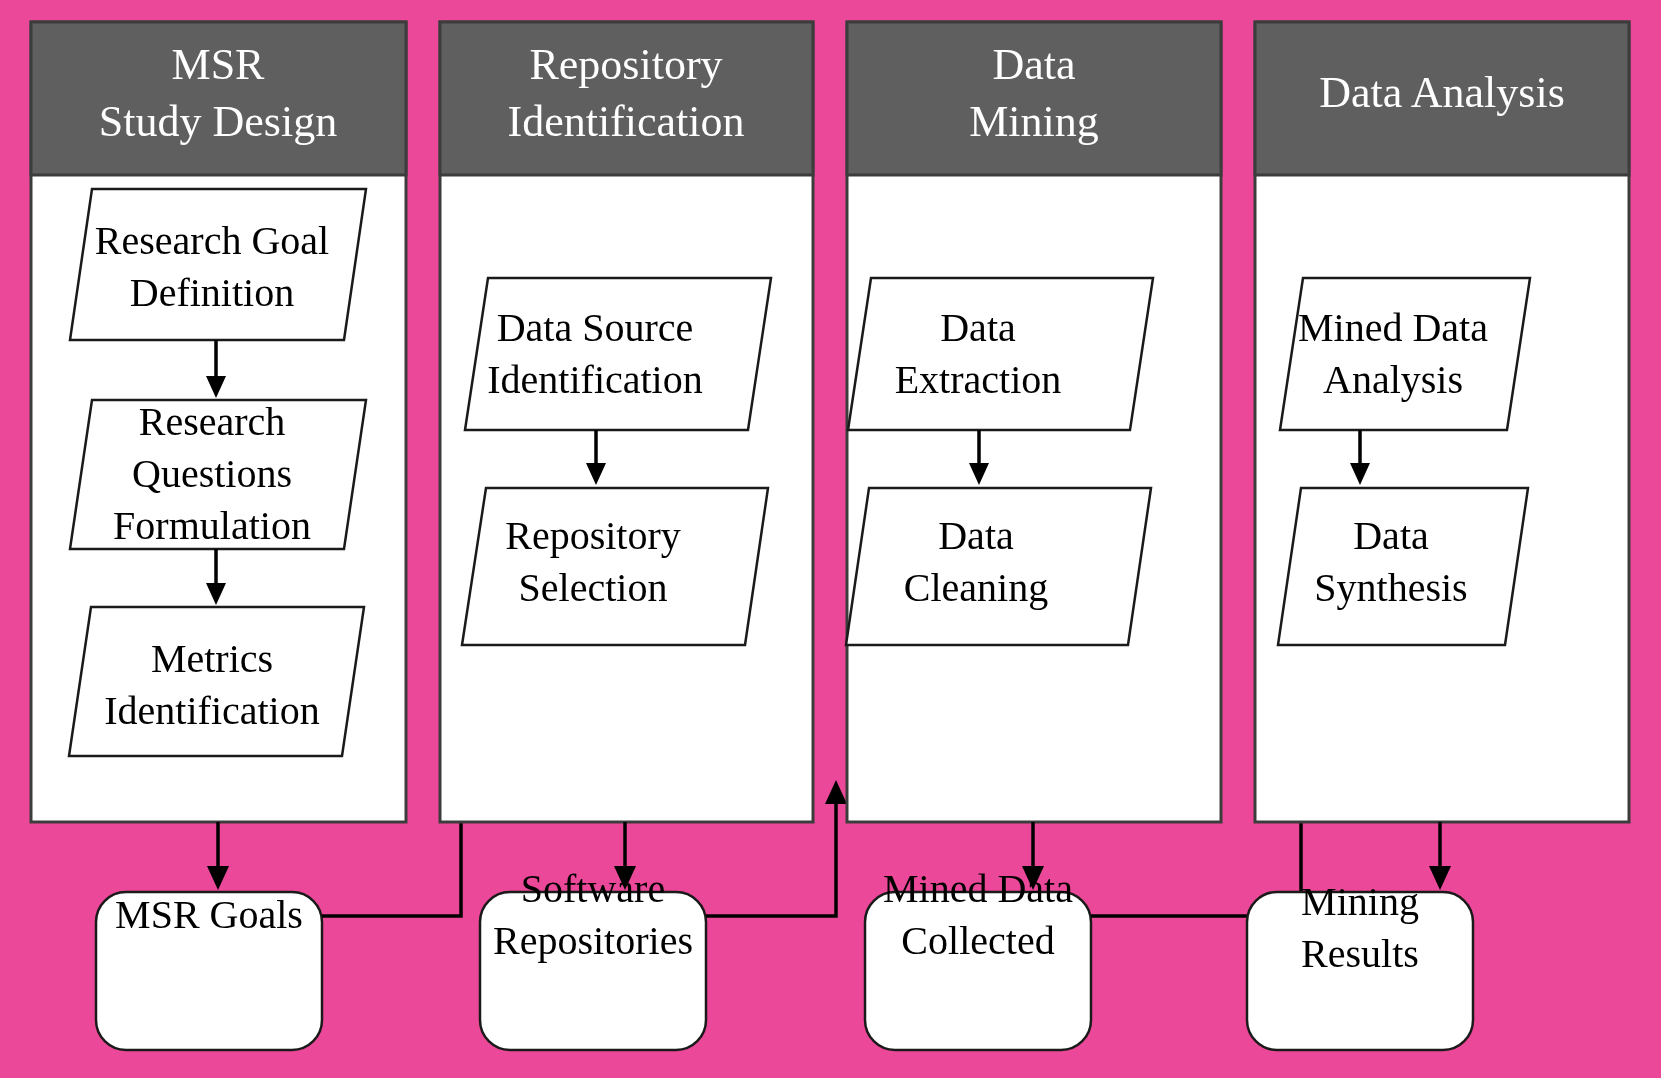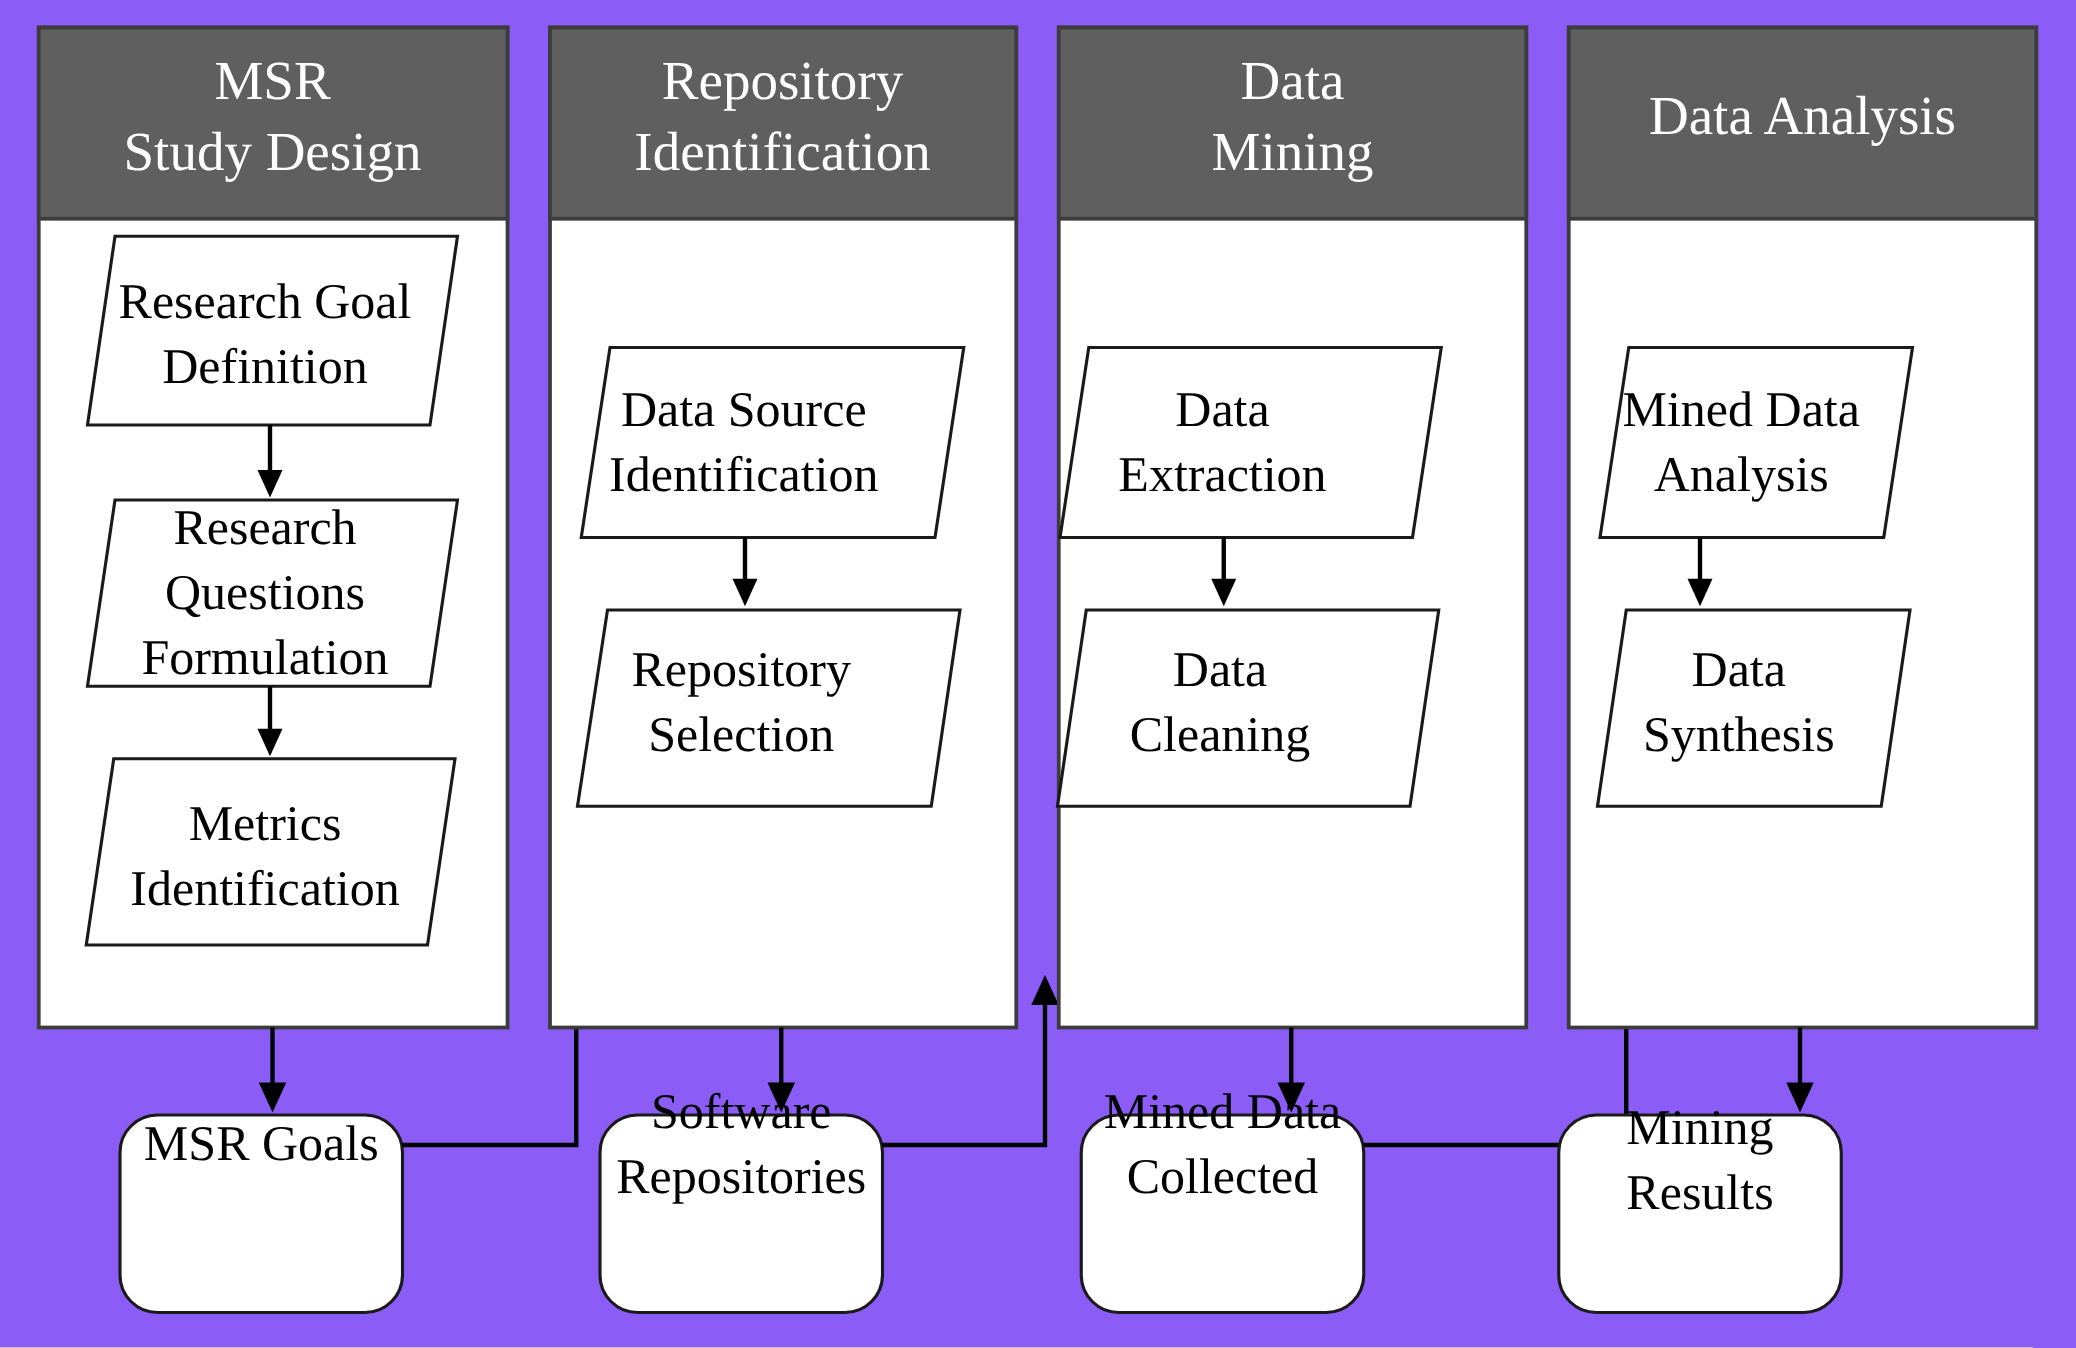--- a/index.html
+++ b/index.html
@@ -8,21 +8,21 @@
     padding: 0;
     background: #ffffff;
   }
   body {
     font-family: "Liberation Serif", "DejaVu Serif", serif;
   }
   #diagram-root {
     position: relative;
     width: 1661px;
     height: 1078px;
-    background: #8b5cf6;
+    background: #ec4899;
     overflow: hidden;
   }
   svg#flow {
     position: absolute;
     left: 0;
     top: 0;
     width: 1661px;
     height: 1078px;
     display: block;
   }

